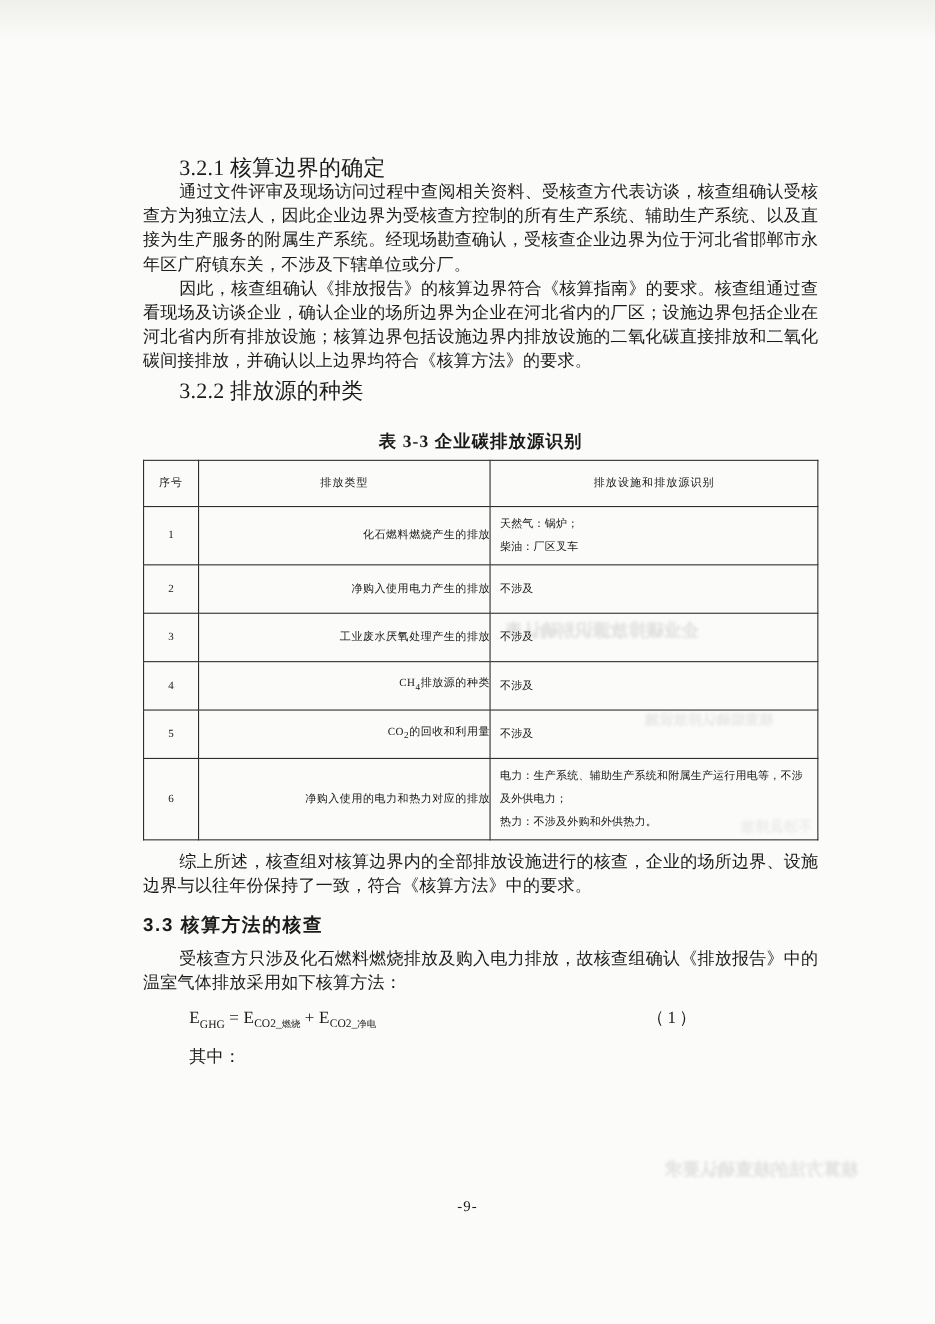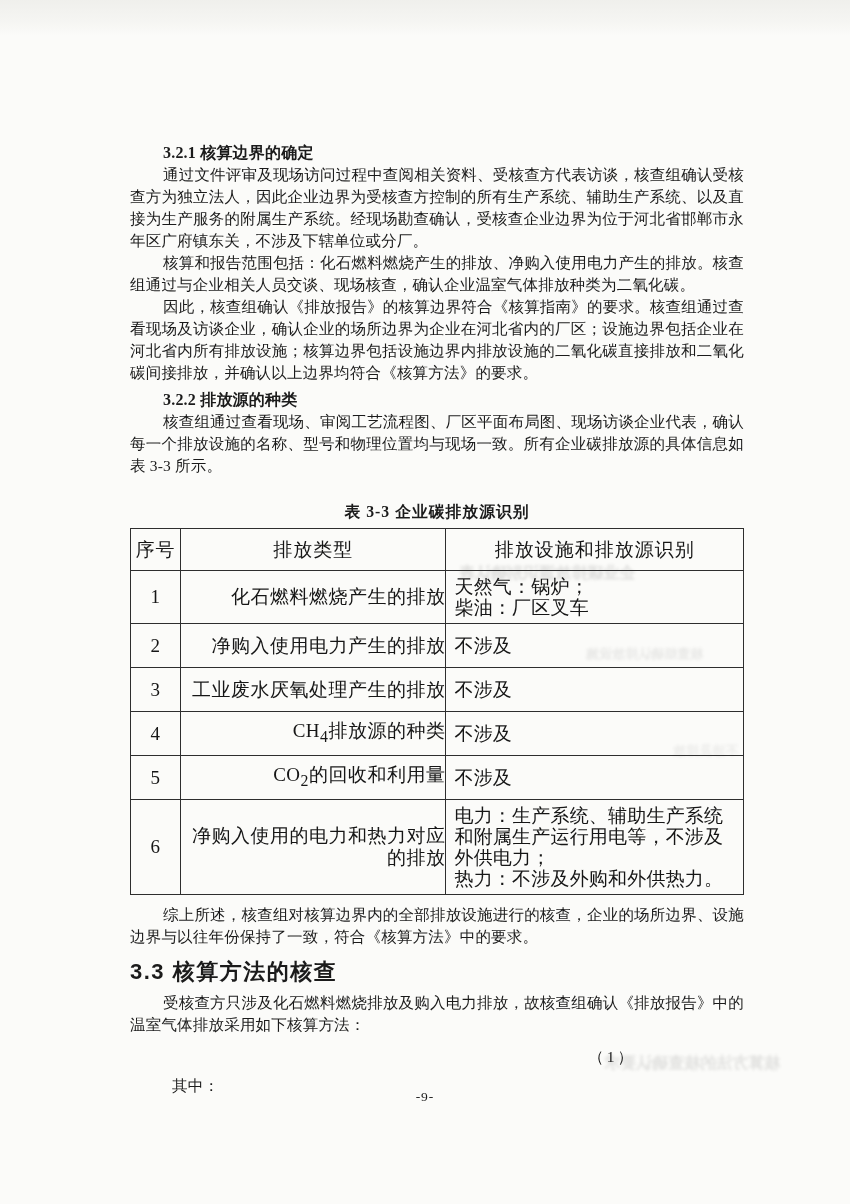--- a/index.html
+++ b/index.html
@@ -20,48 +20,48 @@
   }
   .content {
     position:absolute; left:130px; top:142px; width:614px;
   }
   .body-text {
     font-size:15.5px; line-height:22px;
     text-align:justify; letter-spacing:.2px;
   }
   .para { text-indent:33px; }
   .sub-heading {
-    font-weight:bold; font-size:16px; line-height:22px;
+    font-weight:normal; font-size:20px; line-height:22px;
     text-indent:33px;
   }
   .sub-heading.mt { margin-top:5px; }
   .table-title {
     text-align:center; font-weight:bold; font-size:15.8px;
     margin-top:24px; letter-spacing:1px;
   }
   table.src {
     width:100%; border-collapse:collapse; margin-top:5px;
-    font-size:19px; color:#161616;
+    font-size:10px; color:#161616;
   }
   table.src th, table.src td {
     border:1.5px solid #2e2e2e;
     font-weight:normal;
     vertical-align:middle;
   }
   table.src th { height:42px; text-align:center; letter-spacing:1px; }
   .col-no  { width:50px; text-align:center; }
   .col-type{ width:266px; text-align:right; letter-spacing:.5px; }
   .col-id  { width:298px; text-align:left; padding:5px 8px; line-height:21px; }
   tr.r-tall  td { height:50px; }
   tr.r-std   td { height:44px; }
   tr.r-multi td { height:64px; }
   .summary { margin-top:9px; }
   .major-heading {
     font-family:"Liberation Sans","DejaVu Sans",sans-serif;
-    font-weight:bold; font-size:22px; letter-spacing:1.5px;
+    font-weight:bold; font-size:17px; letter-spacing:1.5px;
     margin-top:13px;
   }
   .after-heading { margin-top:9px; }
   .formula-row {
     display:flex; align-items:baseline;
     margin-top:10px; padding-left:42px; padding-right:108px;
     font-size:15.5px;
   }
   .formula sub { font-size:10.5px; letter-spacing:0; }
   .formula .cnsub { font-size:8.5px; }
@@ -90,25 +90,23 @@
 
   <div class="ghost g1">企业碳排放源识别确认表</div>
   <div class="ghost g2">核查组确认排放设施</div>
   <div class="ghost g3">不涉及排放</div>
   <div class="ghost g4">核算方法的核查确认要求</div>
 
   <div class="content body-text">
 
     <div class="sub-heading">3.2.1 核算边界的确定</div>
     <p class="para">通过文件评审及现场访问过程中查阅相关资料、受核查方代表访谈，核查组确认受核查方为独立法人，因此企业边界为受核查方控制的所有生产系统、辅助生产系统、以及直接为生产服务的附属生产系统。经现场勘查确认，受核查企业边界为位于河北省邯郸市永年区广府镇东关，不涉及下辖单位或分厂。</p>
-    <p class="para">核算和报告范围包括：化石燃料燃烧产生的排放、净购入使用电力产生的排放。核查组通过与企业相关人员交谈、现场核查，确认企业温室气体排放种类为二氧化碳。</p>
     <p class="para">因此，核查组确认《排放报告》的核算边界符合《核算指南》的要求。核查组通过查看现场及访谈企业，确认企业的场所边界为企业在河北省内的厂区；设施边界包括企业在河北省内所有排放设施；核算边界包括设施边界内排放设施的二氧化碳直接排放和二氧化碳间接排放，并确认以上边界均符合《核算方法》的要求。</p>
 
     <div class="sub-heading mt">3.2.2 排放源的种类</div>
-    <p class="para">核查组通过查看现场、审阅工艺流程图、厂区平面布局图、现场访谈企业代表，确认每一个排放设施的名称、型号和物理位置均与现场一致。所有企业碳排放源的具体信息如表 3-3 所示。</p>
 
     <div class="table-title">表 3-3 企业碳排放源识别</div>
 
     <table class="src">
       <thead>
         <tr>
           <th class="col-no">序号</th>
           <th class="col-type">排放类型</th>
           <th class="col-id" style="">排放设施和排放源识别</th>
         </tr>
@@ -152,20 +150,23 @@
         </tr>
       </tbody>
     </table>
 
     <p class="para summary">综上所述，核查组对核算边界内的全部排放设施进行的核查，企业的场所边界、设施边界与以往年份保持了一致，符合《核算方法》中的要求。</p>
 
     <div class="major-heading">3.3 核算方法的核查</div>
     <p class="para after-heading">受核查方只涉及化石燃料燃烧排放及购入电力排放，故核查组确认《排放报告》中的温室气体排放采用如下核算方法：</p>
 
     <div class="formula-row">
+      <span class="formula">
+        <span>E</span><sub>GHG</sub><span class="op">=</span><span>E</span><sub><span>CO2_</span><span class="cnsub">燃烧</span></sub><span class="op">+</span><span>E</span><sub><span>CO2_</span><span class="cnsub">净电</span></sub>
+      </span>
       <span class="eq-no">（1）</span>
     </div>
 
     <div class="among">其中：</div>
 
   </div>
 
   <div class="page-number">-9-</div>
 </div>
 

